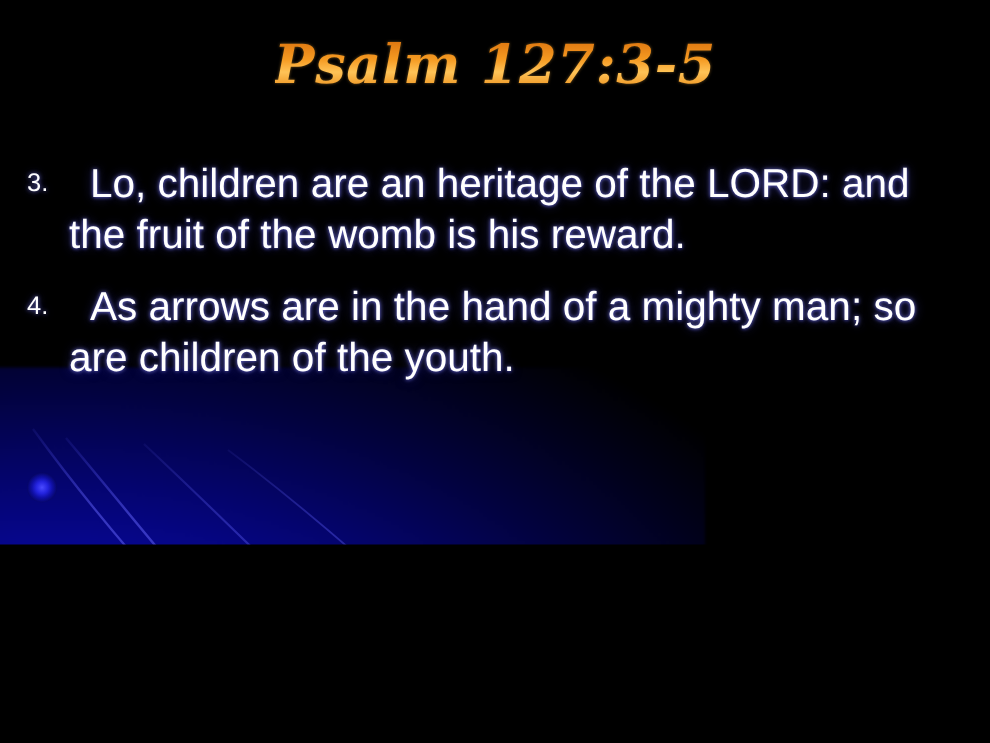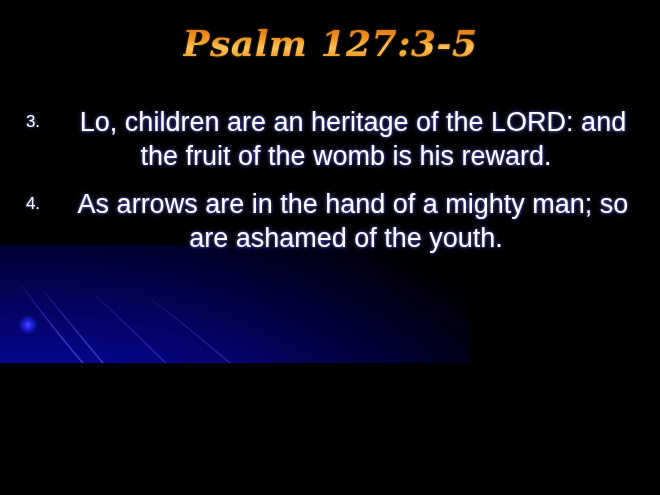--- a/index.html
+++ b/index.html
@@ -107,21 +107,20 @@
     filter: drop-shadow(0 0 1px rgba(255,180,60,0.45));
   }
 
   
   #verses {
     position: absolute;
     top: 105px;
     left: 0;
     width: 660px;
     z-index: 2;
-    text-align: center;
   }
 
   .verse {
     position: relative;
     margin: 0 0 14px 0;
     padding: 0 14px 0 18px;
     box-sizing: border-box;
   }
 
   .verse-num {
@@ -189,19 +188,19 @@
     <span id="slide-title">Psalm 127:3-5</span>
   </div>
 
   <div id="verses">
 
     <div class="verse">
       <span class="verse-num">3.</span><span class="verse-text">Lo, children are an heritage of the LORD: and the fruit of the womb is his reward.</span>
     </div>
 
     <div class="verse">
-      <span class="verse-num">4.</span><span class="verse-text">As arrows are in the hand of a mighty man; so are ashamed of the youth.</span>
+      <span class="verse-num">4.</span><span class="verse-text">As arrows are in the hand of a mighty man; so are children of the youth.</span>
     </div>
 
 
   </div>
 
 </div>
 
 </body></html>

